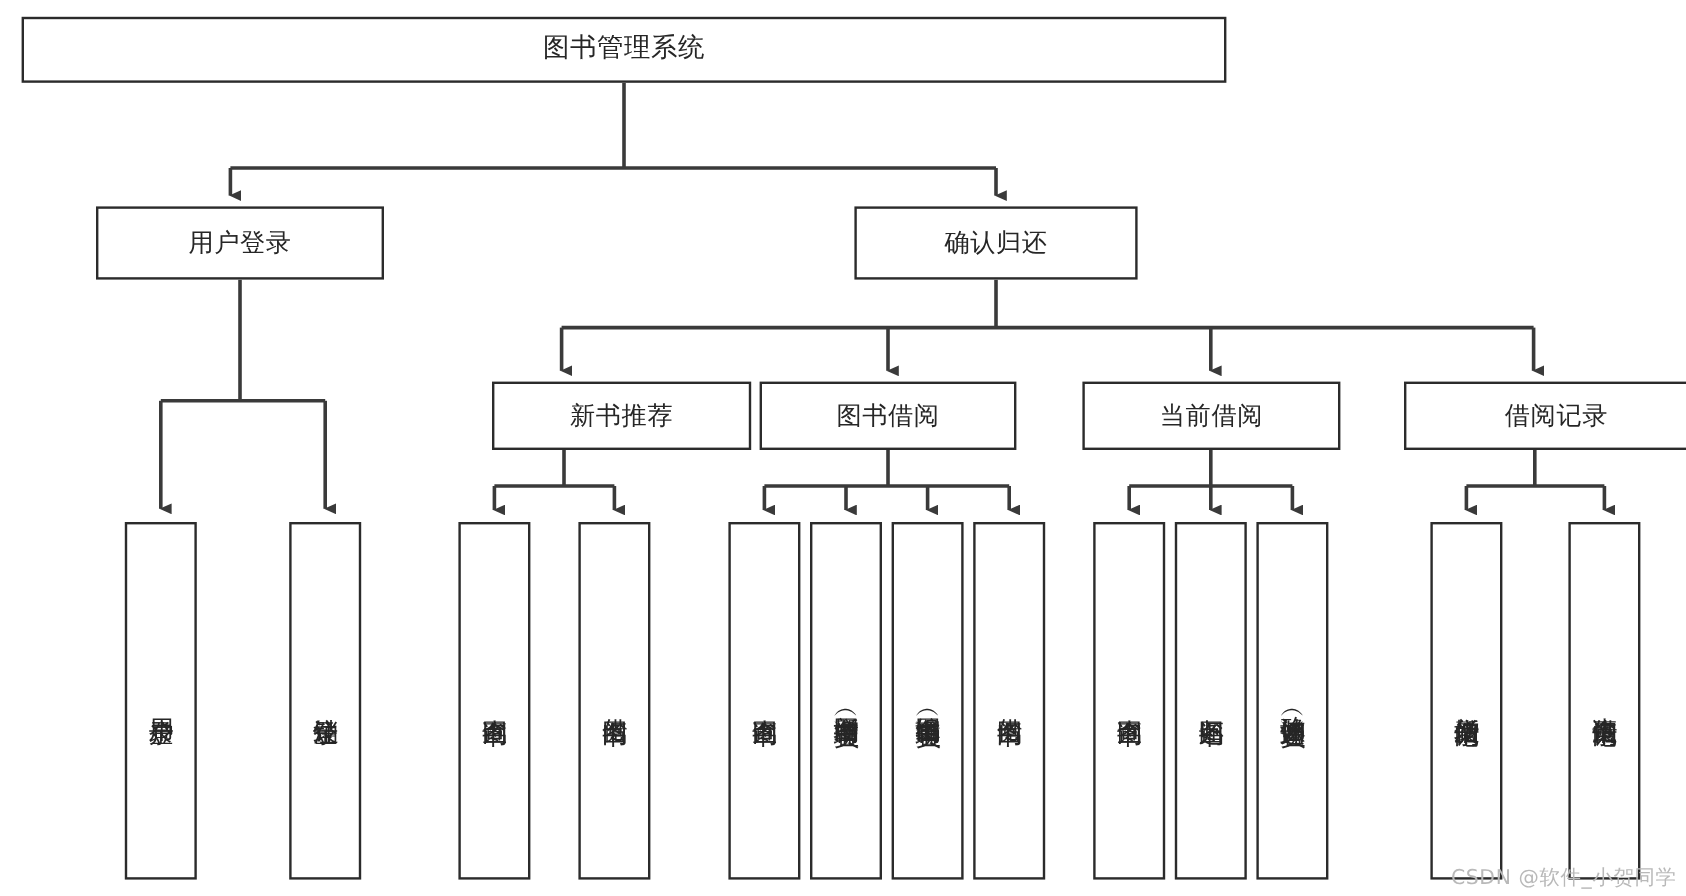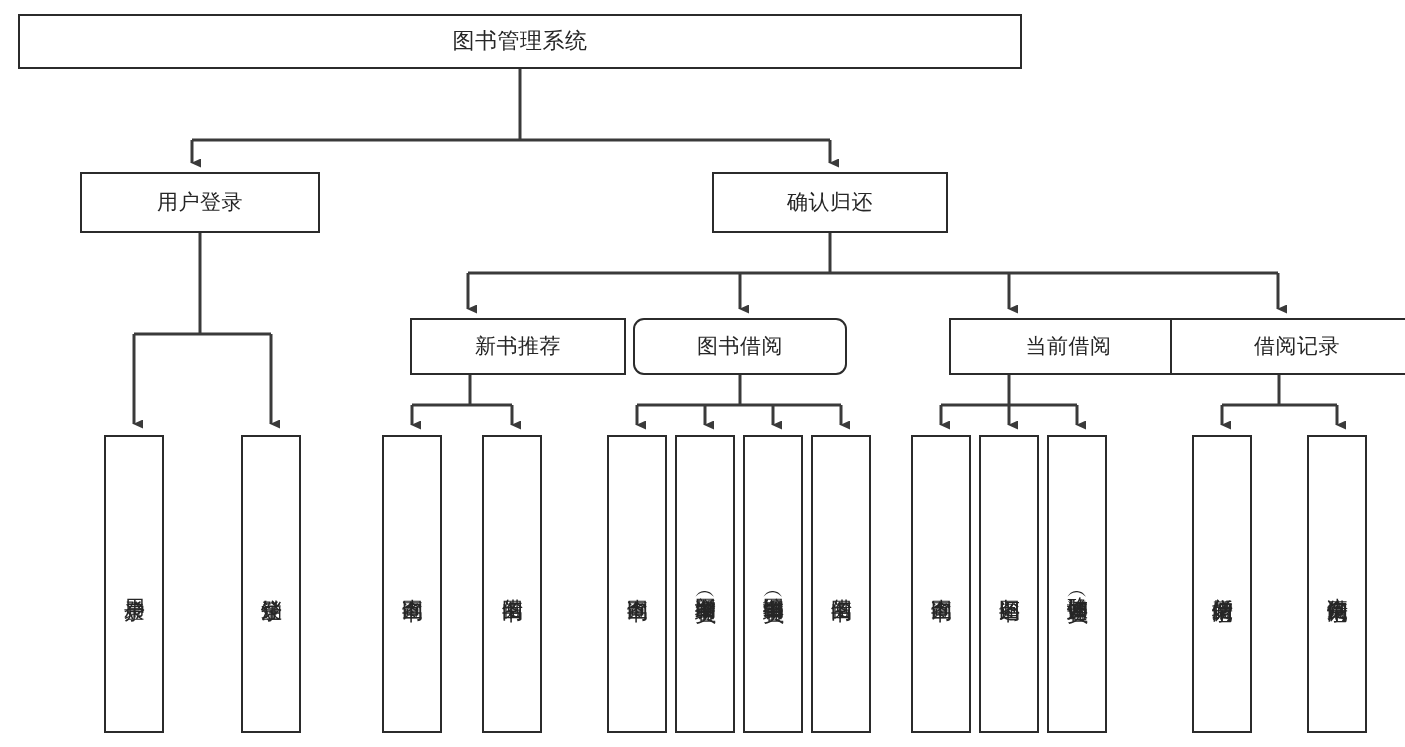--- a/index.html
+++ b/index.html
@@ -130,24 +130,24 @@
   <div class="node node-h" style="left:80px; top:172px; width:240px; height:61px;">
     <span>用户登录</span>
   </div>
   <div class="node node-h" style="left:712px; top:172px; width:236px; height:61px;">
     <span>确认归还</span>
   </div>
 
   <div class="node node-h" style="left:362px; top:318px; width:216px; height:57px;margin-left:48px;">
     <span>新书推荐</span>
   </div>
-  <div class="node node-h" style="left:633px; top:318px; width:214px; height:57px;border-radius:11px;">
+  <div class="node node-h" style="left:633px; top:318px; width:214px; height:57px;">
     <span>图书借阅</span>
   </div>
-  <div class="node node-h" style="left:902px; top:318px; width:239px; height:57px;margin-left:47px;">
+  <div class="node node-h" style="left:902px; top:318px; width:215px; height:57px;">
     <span>当前借阅</span>
   </div>
   <div class="node node-h" style="left:1170px; top:318px; width:254px; height:57px;">
     <span>借阅记录</span>
   </div>
 
   <div class="node node-v" style="left:104px; top:435px; width:60px; height:298px;">
     <span class="vtext">用户登录</span>
   </div>
   <div class="node node-v" style="left:241px; top:435px; width:60px; height:298px;">
@@ -184,13 +184,14 @@
     <span class="vtext">确认归还（管理员）</span>
   </div>
 
   <div class="node node-v" style="left:1192px; top:435px; width:60px; height:298px;">
     <span class="vtext">新增借阅记录</span>
   </div>
   <div class="node node-v" style="left:1307px; top:435px; width:60px; height:298px;">
     <span class="vtext">查询借阅记录</span>
   </div>
 
+  <div class="watermark">CSDN @软件_小贺同学</div>
 </div>
 
 </body></html>

